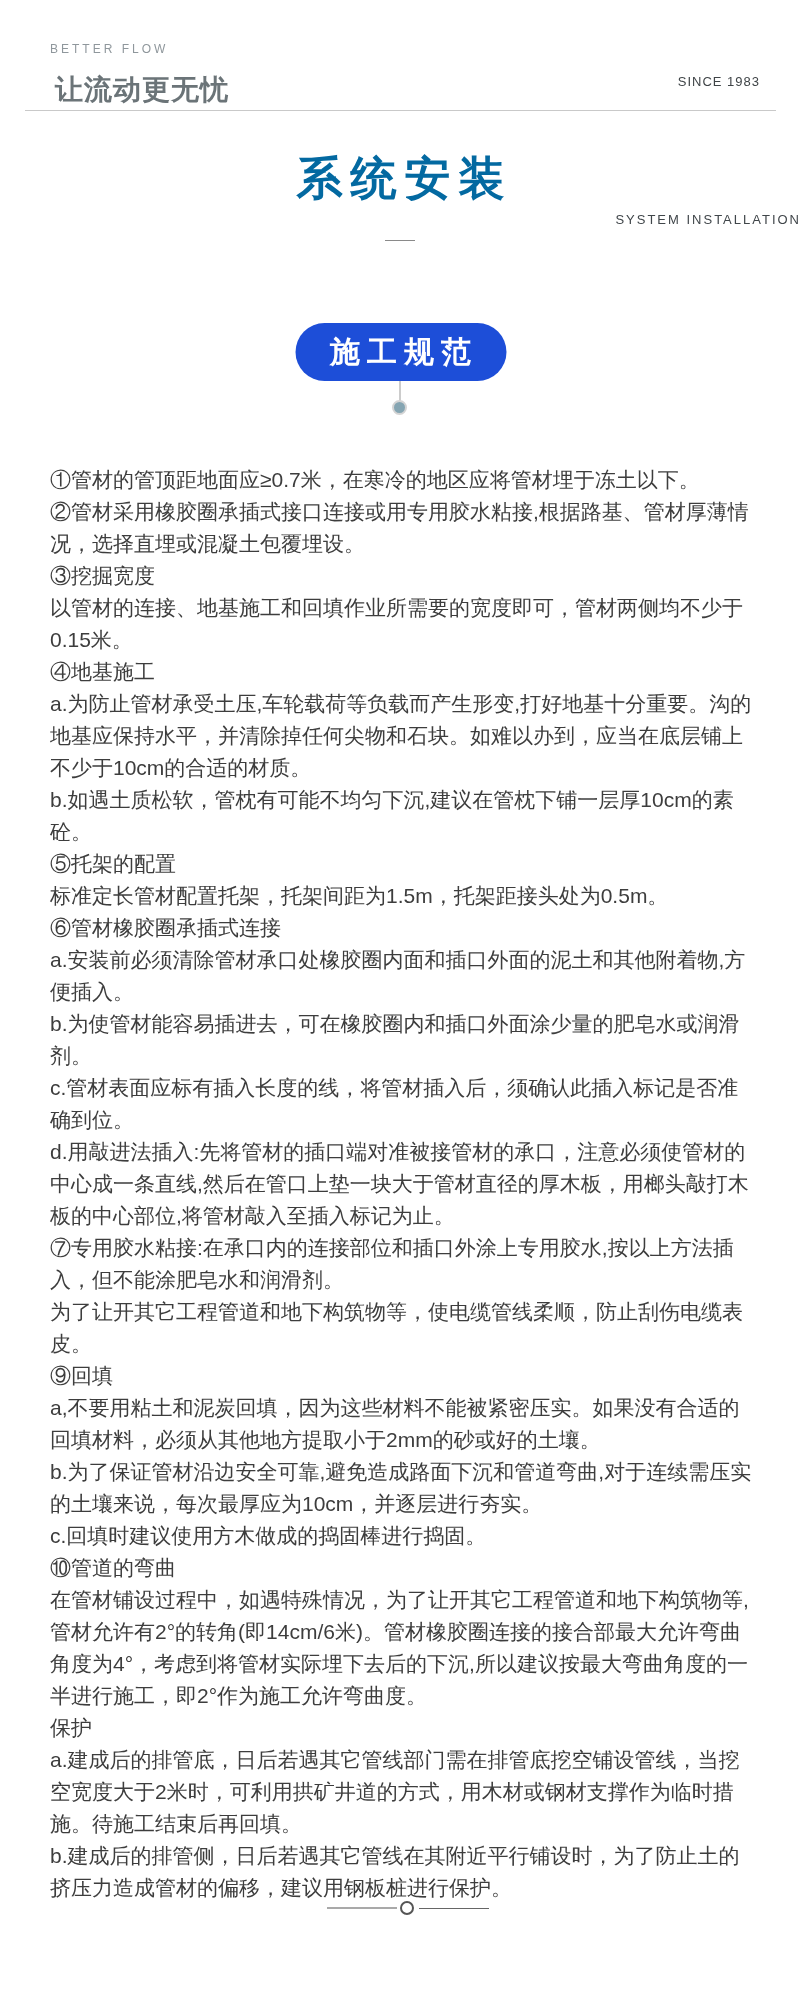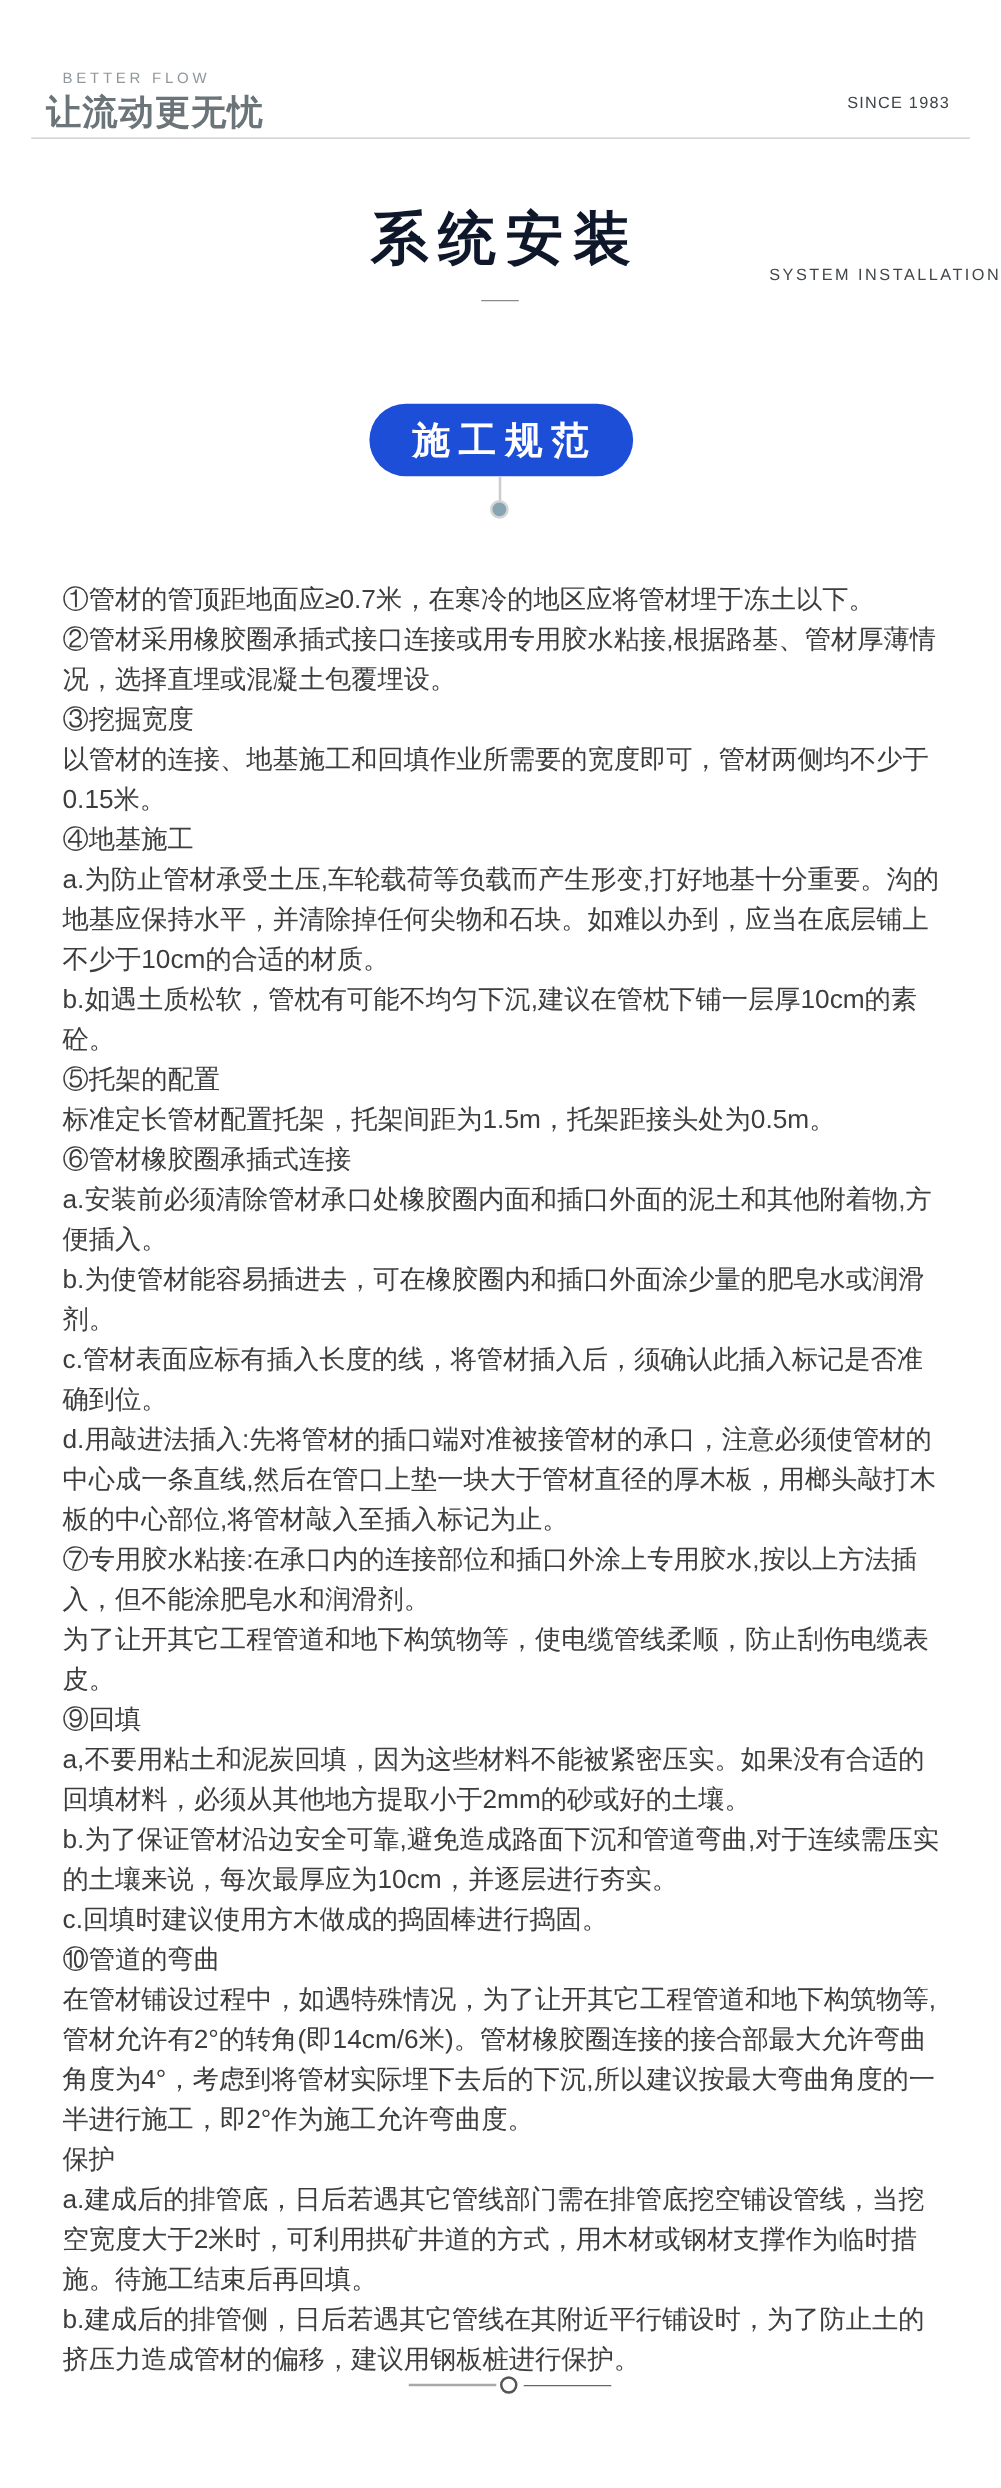--- a/index.html
+++ b/index.html
@@ -8,47 +8,46 @@
     width: 801px;
     height: 1990px;
     margin: 0 auto;
     background: #ffffff;
     font-family: "Liberation Sans", sans-serif;
     overflow: hidden;
   }
 
   
   .brand-tagline {
-    position: absolute; top: 55px; left: 50px;
+    position: absolute; top: 42px; left: 50px;
     font-size: 12px; letter-spacing: 3px;
     color: #8f979c; font-weight: 400;
   }
   .brand-logo {
-    position: absolute; top: 71px; left: 37px;
+    position: absolute; top: 71px; left: 55px;
     font-size: 28px; font-weight: 700;
     color: #6b7478; letter-spacing: 1px;
   }
   .brand-since {
     position: absolute; top: 74px; right: 41px;
     font-size: 13px; letter-spacing: 1px;
     color: #3f4447;
   }
   .header-rule {
     position: absolute; top: 110px; left: 25px; right: 25px;
     height: 1px; background: #c9c9c9;
   }
 
   
   .page-title {
     position: absolute; top: 148px; left: 0; width: 100%;
     text-align: center;
     font-size: 46px; font-weight: 700;
-    color: #0f172a; letter-spacing: 8px;
+    color: #0369a1; letter-spacing: 8px;
     text-indent: 8px;
-    margin-top: 12px;
   }
   .page-subtitle {
     position: absolute; top: 212px; left: 0; width: 100%;
     text-align: right;
     font-size: 13px; color: #40464a; letter-spacing: 2px;
   }
   .subtitle-dash {
     position: absolute; top: 240px; left: 385px;
     width: 30px; height: 1px; background: #8a8a8a;
   }

